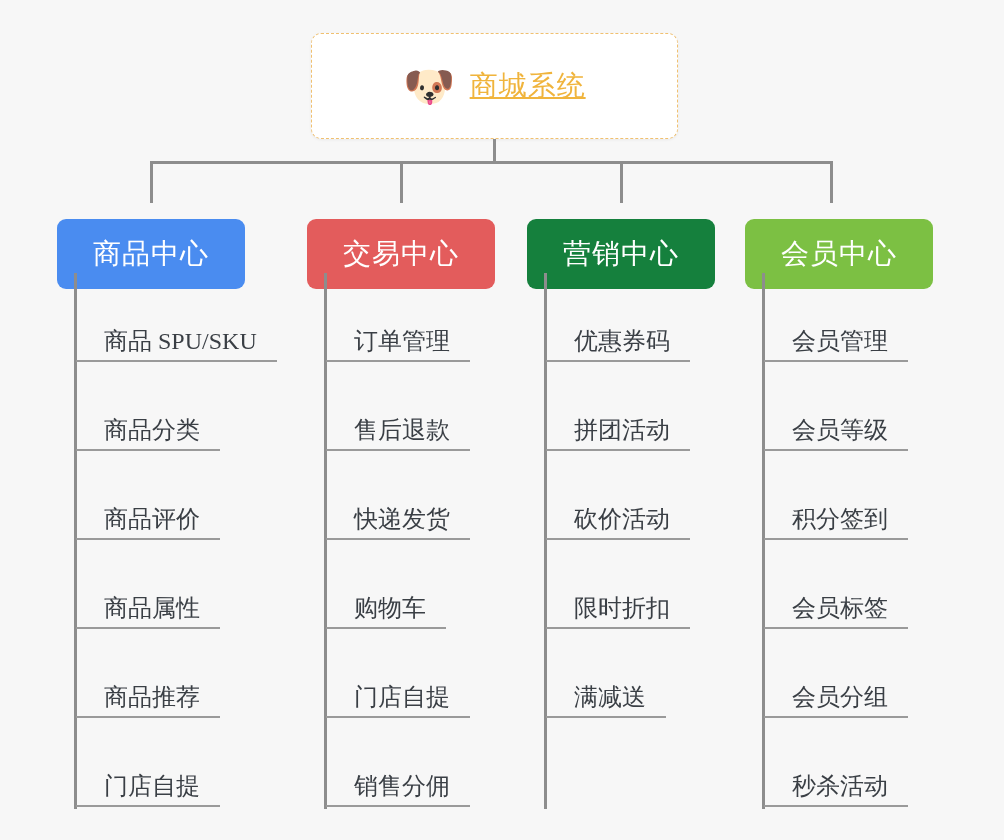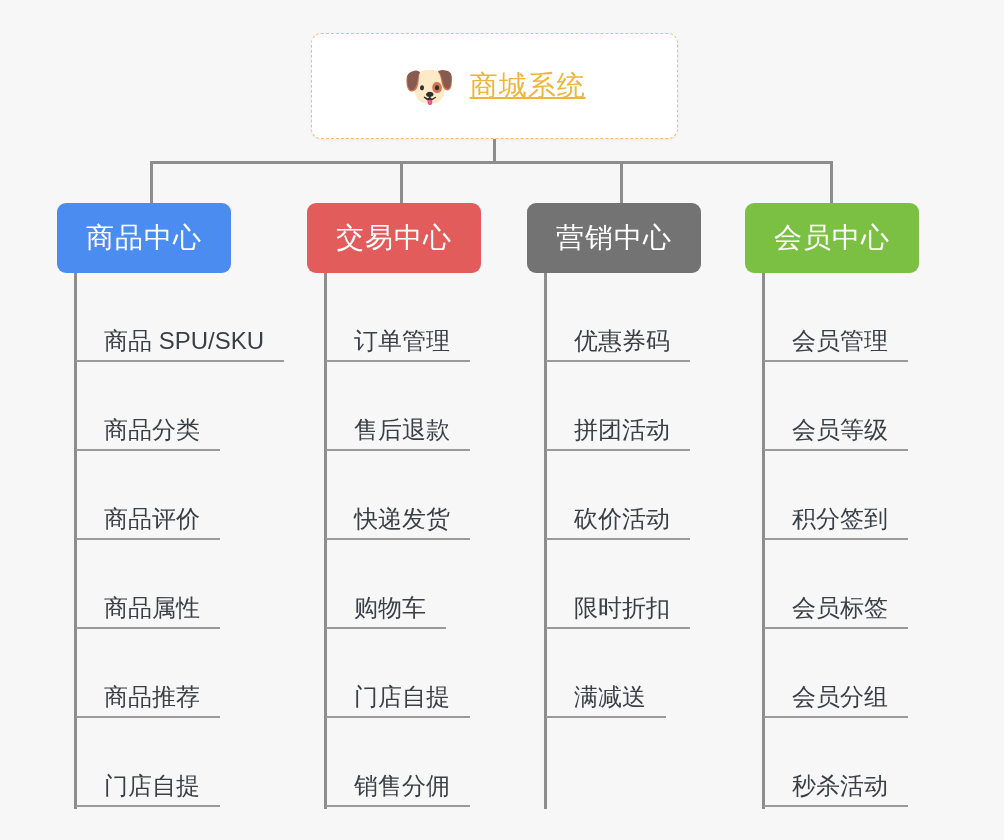--- a/index.html
+++ b/index.html
@@ -60,23 +60,23 @@
   .conn-v { width: 3px; }
   .conn-h { height: 3px; }
 
   
   .column {
     position: absolute;
     top: 203px;
   }
   .cat-box {
     position: absolute;
-    top: 0;
+    top: 16px;
     left: 0;
-    width: 174px;
+    width: 188px;
     height: 70px;
     border-radius: 9px;
     display: flex;
     align-items: center;
     justify-content: center;
     color: #ffffff;
     font-size: 28px;
     letter-spacing: 1px;
     box-sizing: border-box;
   }
@@ -94,20 +94,21 @@
     margin: 0;
     padding: 0;
     list-style: none;
   }
   .leaf {
     position: relative;
     height: 89px;
     display: flex;
     align-items: flex-end;
     box-sizing: border-box;
+    font-family: Liberation Serif, serif;
   }
   .leaf-inner {
     position: relative;
     display: inline-block;
     padding: 0 20px 6px 28px;
     border-bottom: 2px solid #9a9a9a;
   }
   .leaf-label {
     font-size: 24px;
     color: #3a3f45;
@@ -205,21 +206,21 @@
         </li>
       <li class="leaf">
           <span class="leaf-inner">
             <span class="leaf-label">销售分佣</span>
           </span>
         </li>
     </ul>
   </div>
 
   <div class="column" style="left:527px;">
-    <div class="cat-box" style="background:#737373;">
+    <div class="cat-box" style="background:#15803d;">
       <span>营销中心</span>
     </div>
     <div class="spine" style="height:536px;"></div>
     <ul class="leaf-list">
       <li class="leaf">
           <span class="leaf-inner">
             <span class="leaf-label">优惠券码</span>
           </span>
         </li>
       <li class="leaf">

